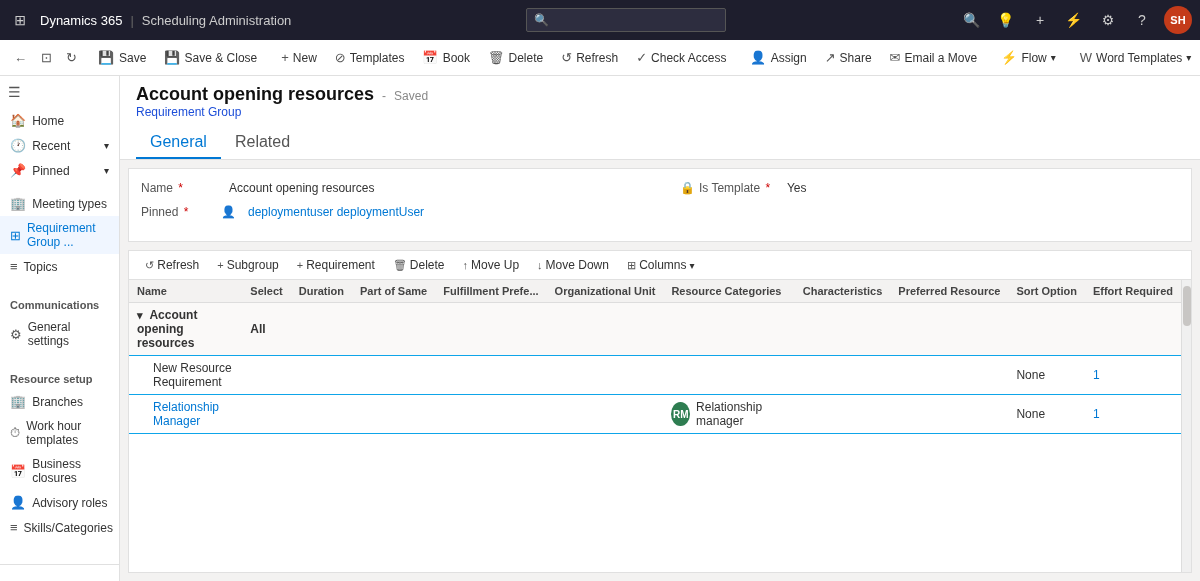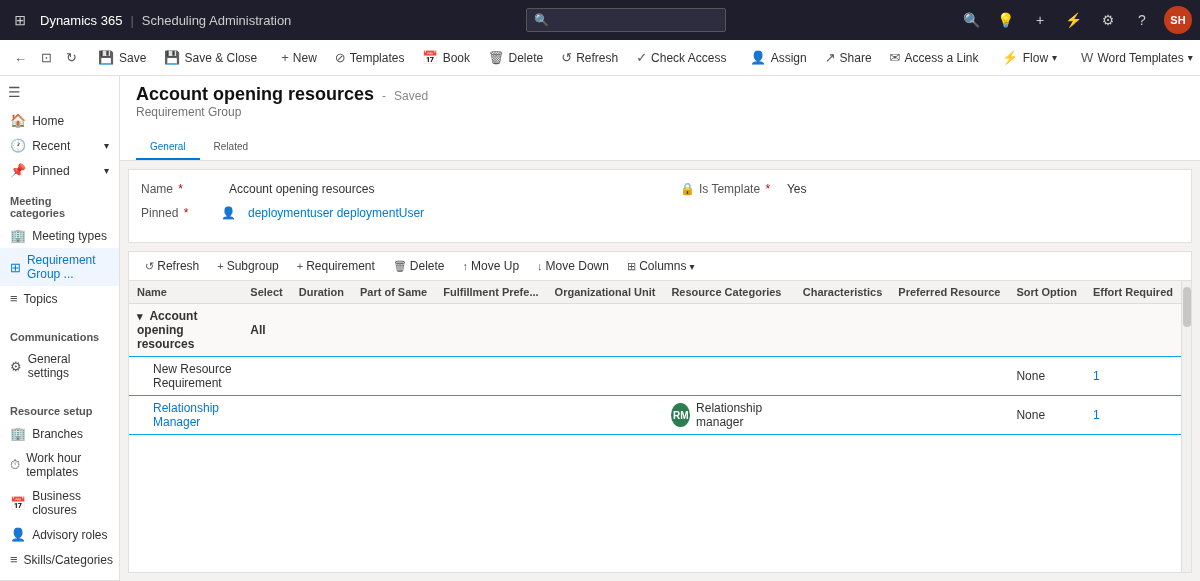--- a/index.html
+++ b/index.html
@@ -56,24 +56,24 @@
     .sidebar-footer { margin-top: auto; border-top: 1px solid #e0e0e0; padding: 8px 10px; display: flex; align-items: center; gap: 6px; font-size: 12px; cursor: pointer; }
 
     
     .main { flex: 1; display: flex; flex-direction: column; overflow: hidden; background: #f3f2f1; }
 
     
     .record-header { background: #fff; padding: 8px 16px 0; border-bottom: 1px solid #e0e0e0; }
     .record-title-row { display: flex; align-items: baseline; gap: 8px; }
     .record-title { font-size: 18px; font-weight: 600; color: #111; }
     .record-saved { font-size: 12px; color: #888; }
-    .record-type { font-size: 12px; color: #737373; margin-bottom: 16px; }
+    .record-type { font-size: 12px; color: #1d4ed8; margin-bottom: 8px; }
     .record-tabs { display: flex; gap: 0; margin-top: 4px; }
     .record-tab {
-      padding: 6px 14px; font-size: 10px; cursor: pointer; border-bottom: 2px solid transparent;
+      padding: 6px 14px; font-size: 16px; cursor: pointer; border-bottom: 2px solid transparent;
       color: #555;
     }
     .record-tab.active { color: #0078d4; border-bottom-color: #0078d4; font-weight: 500; }
 
     
     .form-content { background: #fff; margin: 8px; padding: 12px 12px; border: 1px solid #e0e0e0; }
     .form-row { display: flex; align-items: flex-start; margin-bottom: 10px; }
     .form-field { display: flex; align-items: center; flex: 1; }
     .form-label { font-size: 12px; color: #555; min-width: 80px; }
     .form-required { color: #c00; margin-left: 2px; }
@@ -186,21 +186,21 @@
   <button class="toolbar-btn">
     <span class="icon">👤</span>
     <span>Assign</span>
   </button>
   <button class="toolbar-btn">
     <span class="icon">↗</span>
     <span>Share</span>
   </button>
   <button class="toolbar-btn">
     <span class="icon">✉</span>
-    <span>Access a Link</span>
+    <span>Email a Move</span>
   </button>
   <div class="toolbar-sep"></div>
   <button class="toolbar-btn">
     <span class="icon">⚡</span>
     <span>Flow</span>
     <span style="font-size:10px">▾</span>
   </button>
   <div class="toolbar-sep"></div>
   <button class="toolbar-btn">
     <span class="icon">W</span>
@@ -236,21 +236,20 @@
 
     <div class="sidebar-expand">
       <div style="display:flex;align-items:center;gap:6px;">
         <span class="s-icon">📌</span>
         <span>Pinned</span>
       </div>
       <span style="font-size:10px">▾</span>
     </div>
 
     <div class="sidebar-section">
-      <div class="sidebar-section-title">Meeting categories</div>
       <div class="sidebar-item">
         <span class="s-icon">🏢</span>
         <span>Meeting types</span>
       </div>
       <div class="sidebar-item active">
         <span class="s-icon">⊞</span>
         <span>Requirement Group ...</span>
       </div>
       <div class="sidebar-item">
         <span class="s-icon">≡</span>

